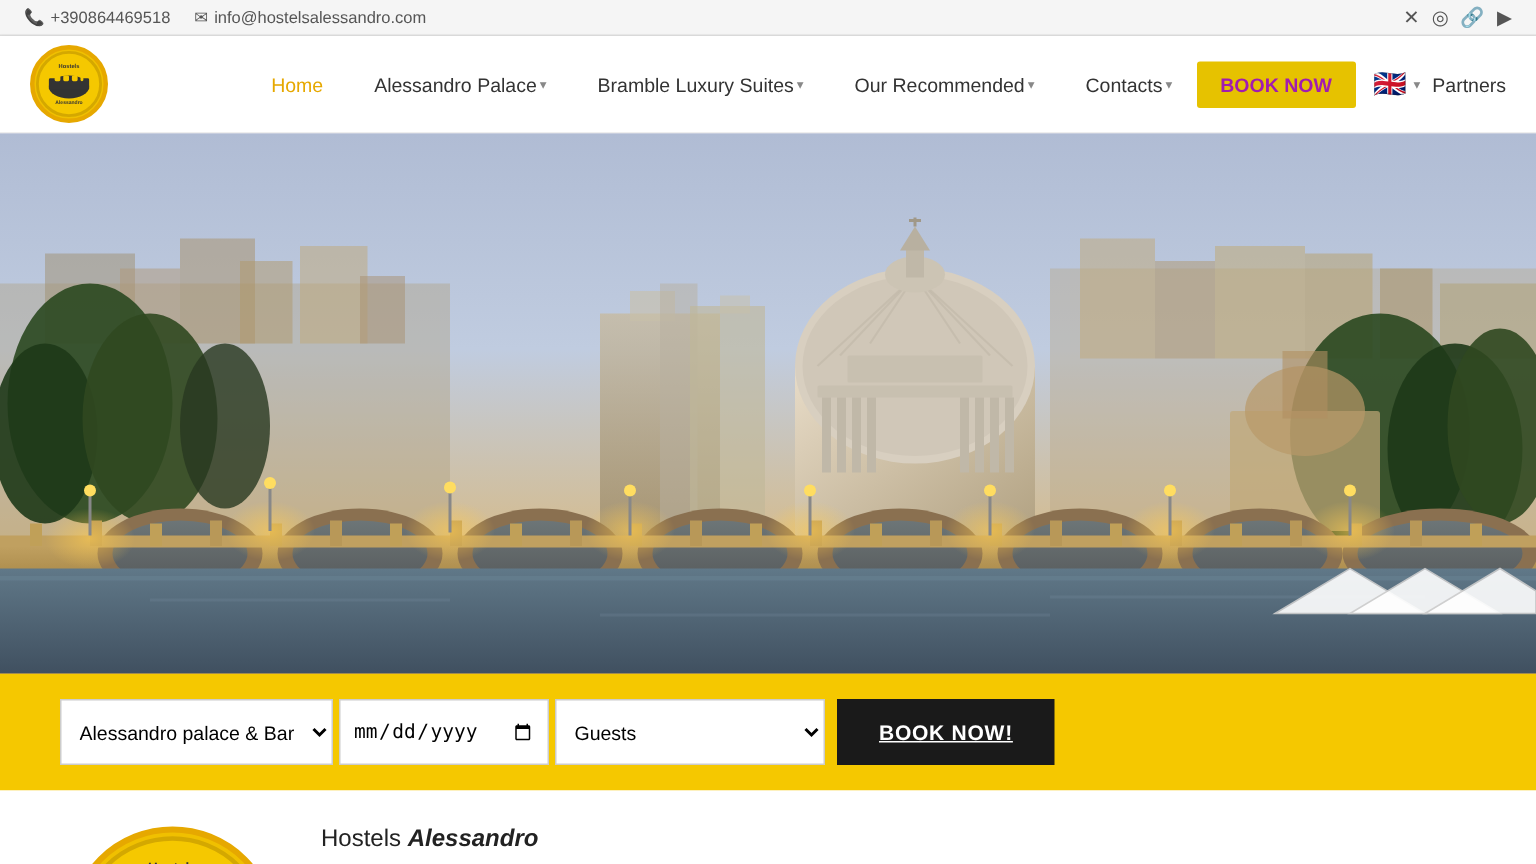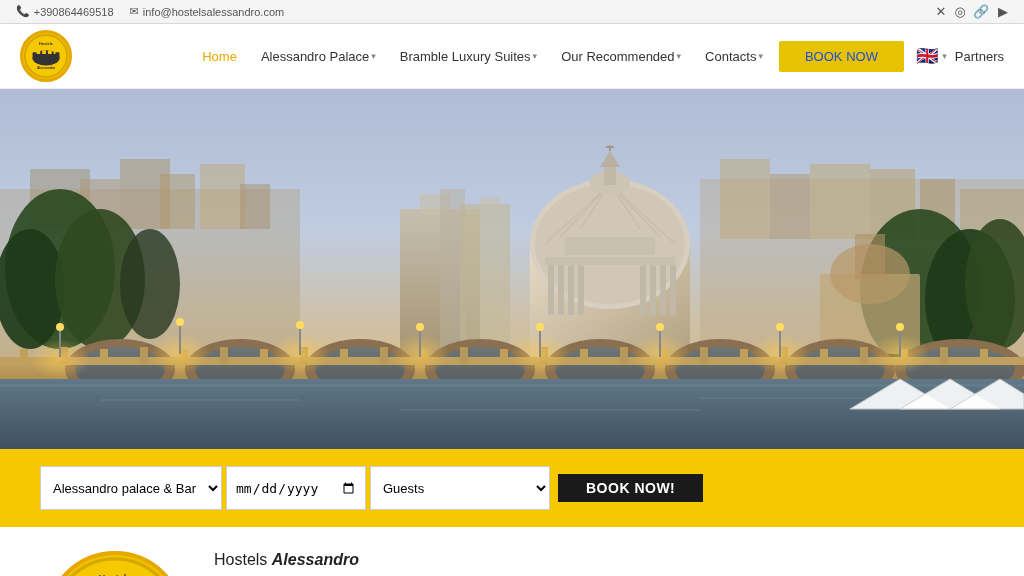--- a/index.html
+++ b/index.html
@@ -42,43 +42,43 @@
       border: 3px solid #e6a800;
       display: flex;
       align-items: center;
       justify-content: center;
       overflow: hidden;
       position: relative;
     }
     .nav-links {
       display: flex;
       align-items: center;
-      gap: 8px;
+      gap: 18px;
       list-style: none;
       justify-content: flex-end;
     }
     .nav-links li a {
       text-decoration: none;
       color: #333;
       font-size: 13px;
       font-weight: 500;
       padding: 6px 8px;
       display: flex;
       align-items: center;
       gap: 2px;
       white-space: nowrap;
     }
     .nav-links li a.active { color: #e6a800; }
     .nav-links li a .chevron { font-size: 9px; color: #888; }
     .book-now-btn {
       background: #e6c200;
-      color: #1d4ed8;
+      color: #a21caf;
       border: none;
-      padding: 8px 26px;
-      font-weight: normal;
+      padding: 8px 16px;
+      font-weight: bold;
       font-size: 13px;
       cursor: pointer;
       border-radius: 2px;
       margin: 0 8px;
     }
     .lang-flag {
       font-size: 18px;
       margin: 0 4px;
       cursor: pointer;
     }
@@ -120,27 +120,28 @@
       outline: none;
     }
     .booking-bar select { min-width: 180px; }
     .booking-bar input[type="date"] { width: 140px; }
     .booking-bar select.nights { width: 110px; }
     .booking-bar select.guests { width: 120px; }
     .book-now-bar-btn {
       background: #1a1a1a;
       color: #fff;
       border: none;
-      height: 28px;
+      height: 44px;
       padding: 0 28px;
       font-size: 14px;
       font-weight: bold;
       cursor: pointer;
       letter-spacing: 0.5px;
       margin-left: 4px;
+      text-decoration: underline;
     }
 
     
     .content-section {
       display: flex;
       padding: 24px 40px;
       gap: 24px;
       background: #fff;
     }
     .content-logo {

